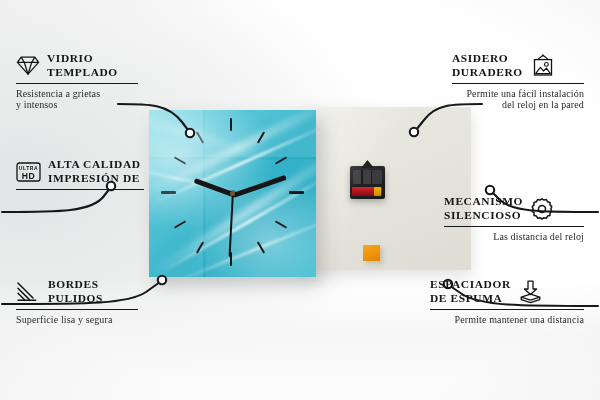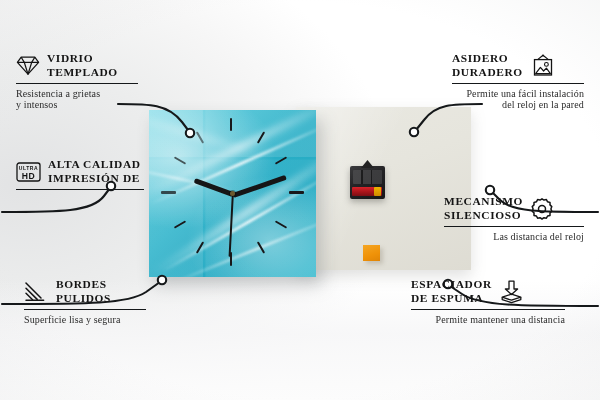--- a/index.html
+++ b/index.html
@@ -207,21 +207,21 @@
         <text x="12.5" y="17.6" text-anchor="middle" font-family="Liberation Sans, sans-serif" font-size="8.6" font-weight="700" fill="#141414">HD</text>
       </svg>
       <div>
         <div class="ttxt">ALTA CALIDAD</div>
         <div class="ttxt">IMPRESIÓN DE</div>
       </div>
     </div>
     <div class="rule"></div>
   </div>
 
-  <div class="callout left" style="left:16px;top:278px;width:122px;margin-left:8px;">
+  <div class="callout left" style="left:16px;top:278px;width:122px;">
     <div class="co-title">
       <svg class="ico" width="25" height="21" viewBox="0 0 25 21">
         <g stroke="#141414" stroke-width="1.5" stroke-linecap="round">
           <path d="M2,2 L17,17"></path>
           <path d="M2,7.2 L13.2,18.4"></path>
           <path d="M2,12.2 L8.6,18.8"></path>
         </g>
         <path d="M2,19.2 H19.6" stroke="#141414" stroke-width="1.5" stroke-linecap="round"></path>
       </svg>
       <div>
@@ -269,21 +269,21 @@
                  L2.2,9.6 L4,7.9 L4,5.4 L6.4,4.8 L7.6,2.6 L10,3.1 Z" fill="none" stroke="#141414" stroke-width="1.5" stroke-linejoin="round"></path>
         <circle cx="12" cy="11.9" r="3.5" fill="none" stroke="#141414" stroke-width="1.5"></circle>
       </svg>
     </div>
     <div class="rule"></div>
     <div class="co-sub">
       <div>Las distancia del reloj</div>
     </div>
   </div>
 
-  <div class="callout right" style="left:411px;top:278px;width:154px;">
+  <div class="callout right" style="left:430px;top:278px;width:154px;">
     <div class="co-title">
       <div>
         <div class="ttxt">ESPACIADOR</div>
         <div class="ttxt">DE ESPUMA</div>
       </div>
       <svg class="ico" width="25" height="24" viewBox="0 0 25 24">
         <g fill="none" stroke="#141414" stroke-width="1.3" stroke-linejoin="round">
           <path d="M10,1.2 H15 V9 H18.6 L12.5,14.6 L6.4,9 H10 Z"></path>
           <path d="M12.5,14.2 L21.8,17.2 L12.5,20.2 L3.2,17.2 Z"></path>
           <path d="M3.2,17.2 V19.6 L12.5,22.6 L21.8,19.6 V17.2"></path>

